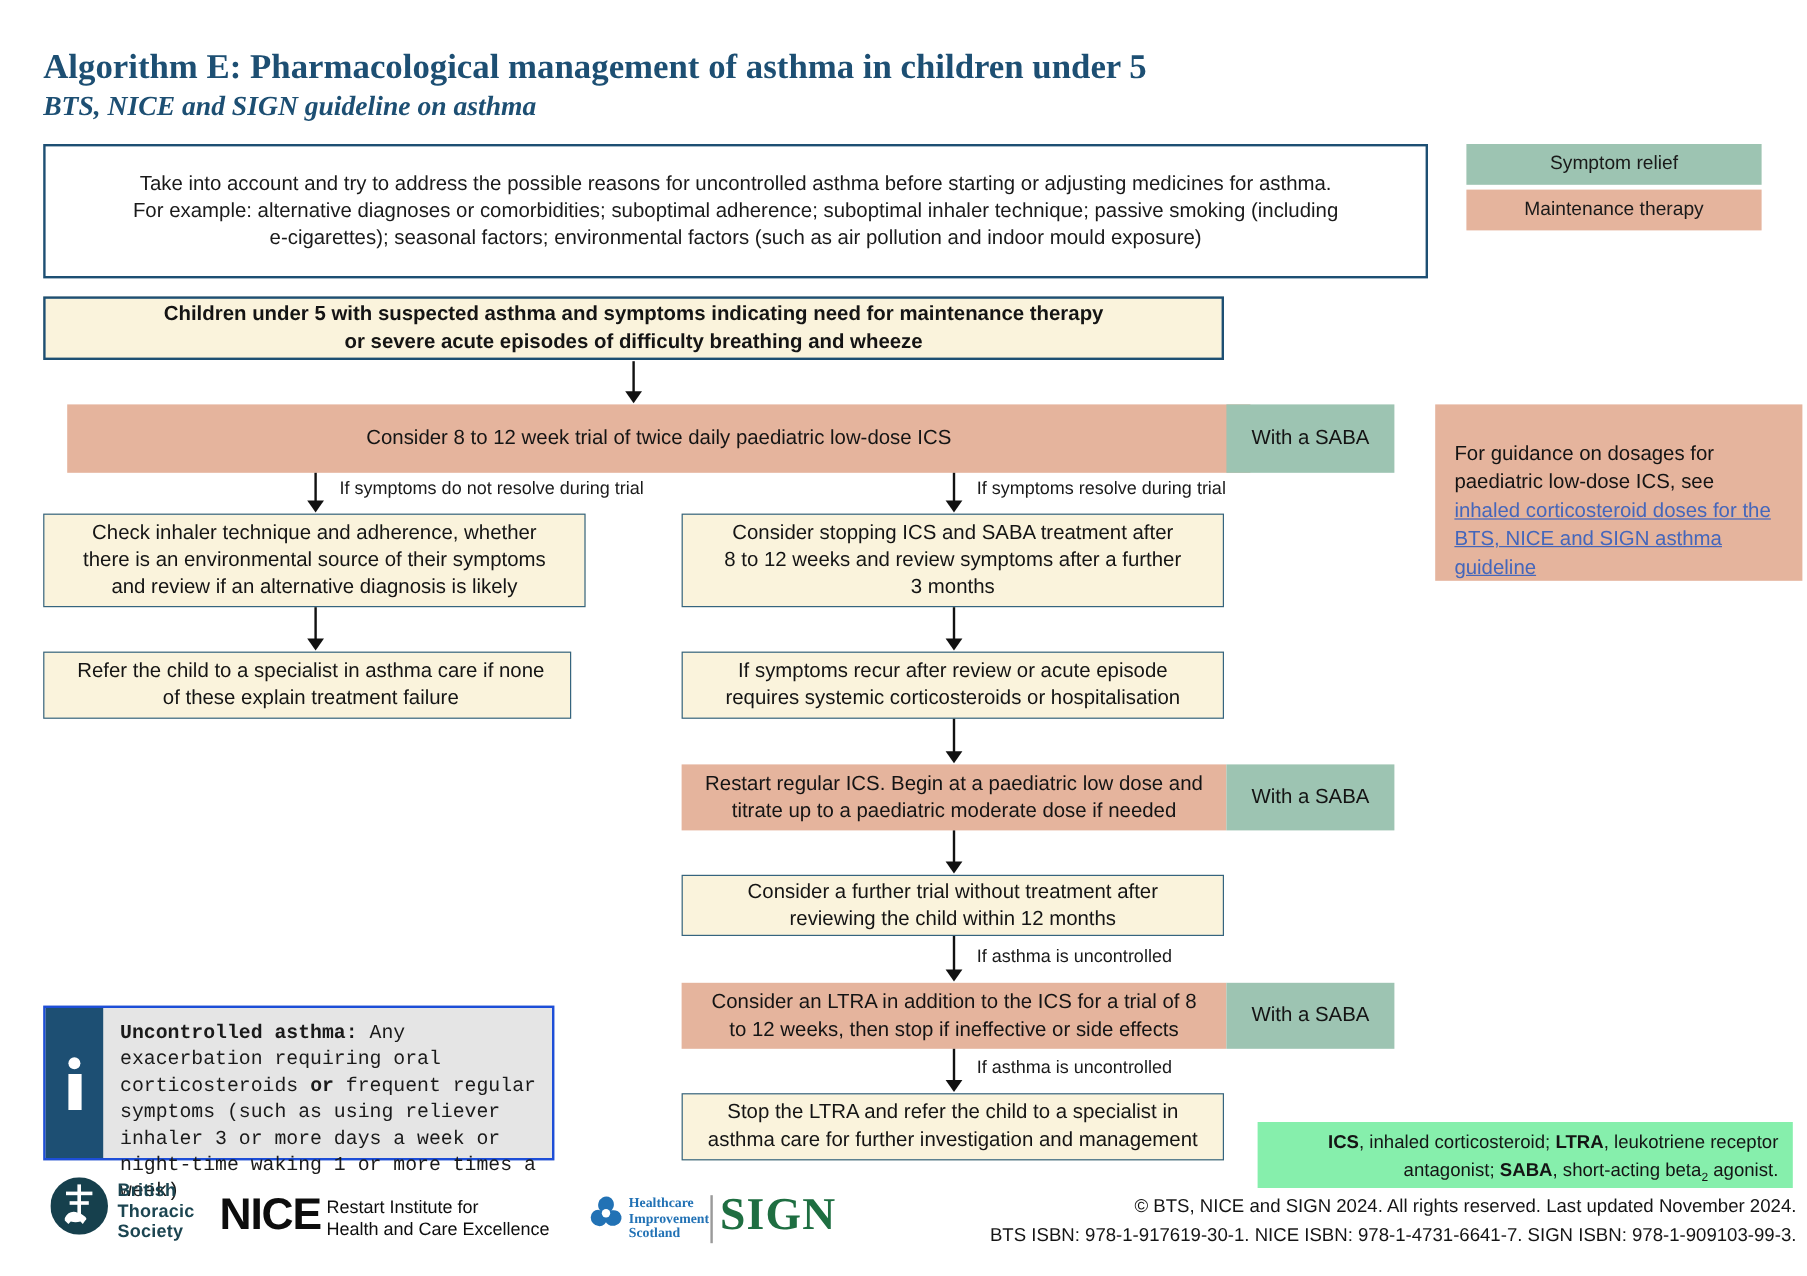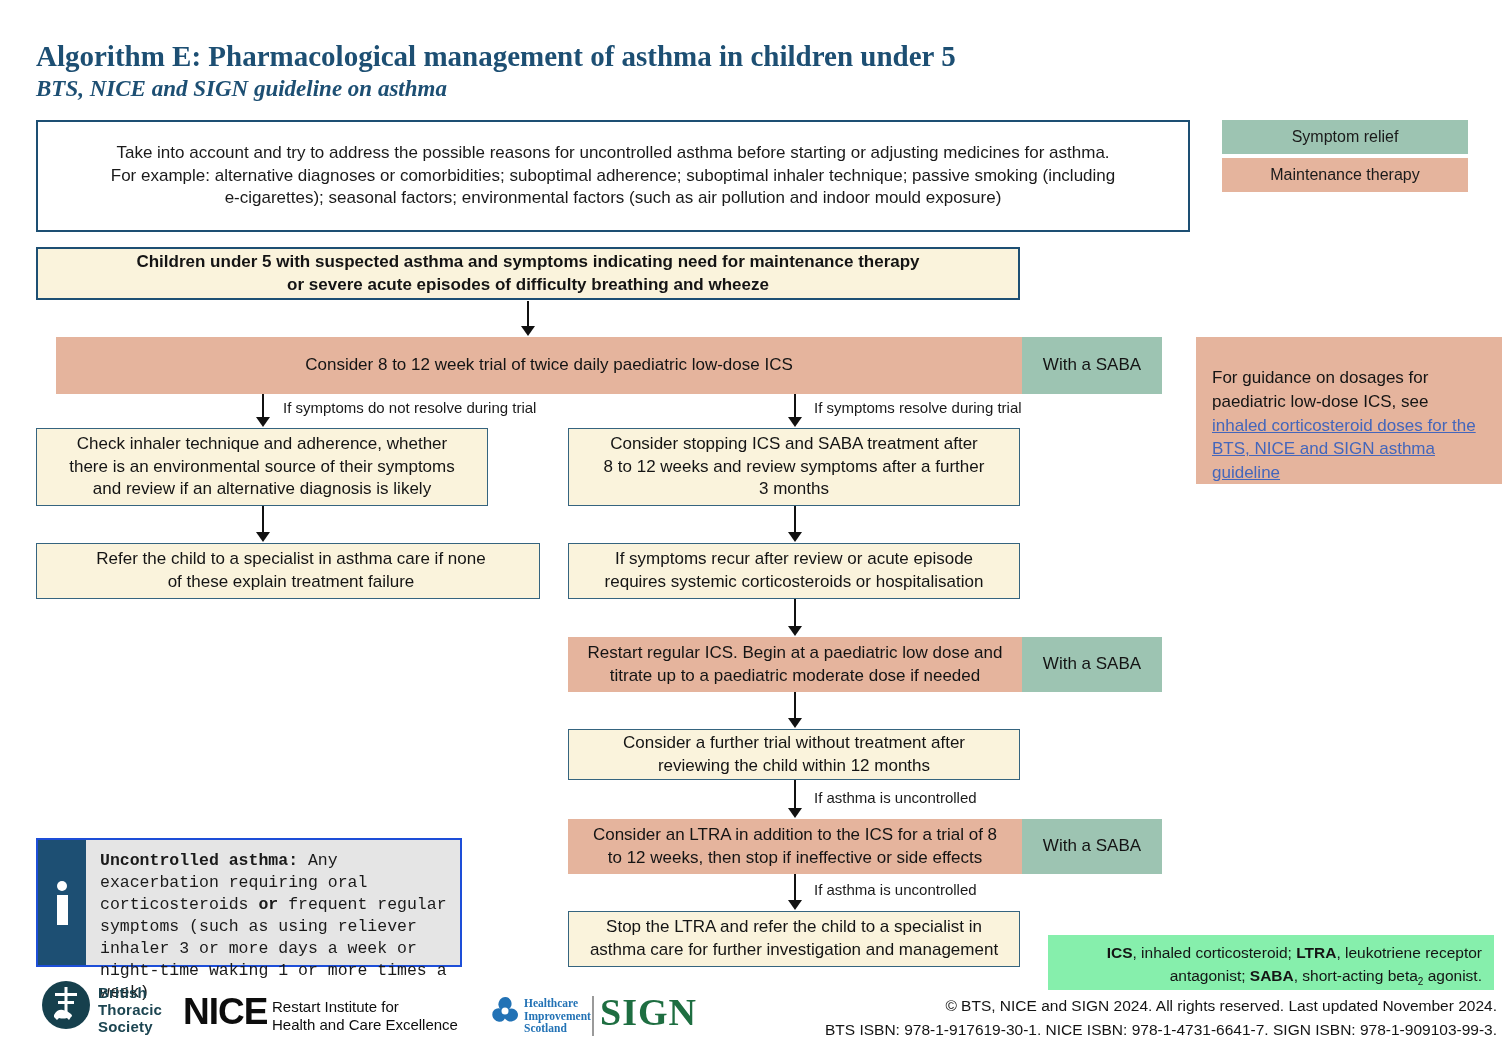--- a/index.html
+++ b/index.html
@@ -143,21 +143,21 @@
       <div class="head"></div>
   </div>
 
   <div class="box cream" style="left:36px; top:428px; width:452px; height:78px;">Check inhaler technique and adherence, whether
 there is an environmental source of their symptoms
 and review if an alternative diagnosis is likely</div>
   <div class="arrow" style="left:255px; top:506px; height:36px;">
     <div class="shaft"></div>
       <div class="head"></div>
   </div>
-  <div class="box cream" style="left:36px; top:543px; width:504px; height:56px;padding-left:16px;">Refer the child to a specialist in asthma care if none
+  <div class="box cream" style="left:36px; top:543px; width:440px; height:56px;padding-left:16px;">Refer the child to a specialist in asthma care if none
 of these explain treatment failure</div>
 
   <div class="box cream" style="left:568px; top:428px; width:452px; height:78px;">Consider stopping ICS and SABA treatment after
 8 to 12 weeks and review symptoms after a further
 3 months</div>
   <div class="arrow" style="left:787px; top:506px; height:36px;">
     <div class="shaft"></div>
       <div class="head"></div>
   </div>
   <div class="box cream" style="left:568px; top:543px; width:452px; height:56px;">If symptoms recur after review or acute episode

